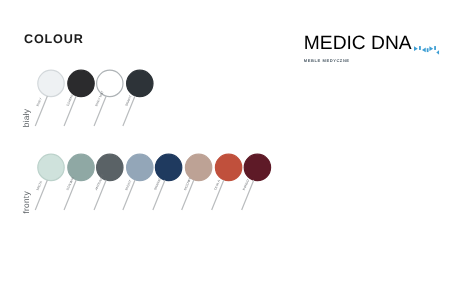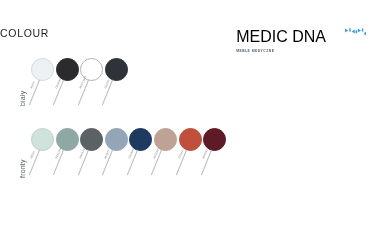--- a/index.html
+++ b/index.html
@@ -11,41 +11,41 @@
     height: 214px;
     background: #ffffff;
     font-family: "Liberation Sans", sans-serif;
     overflow: hidden;
     position: relative;
   }
 
   
   #slide-title {
     position: absolute;
-    left: 0;
+    left: 20px;
     top: 27px;
     font-size: 10.5px;
-    font-weight: normal;
+    font-weight: bold;
     letter-spacing: 0.7px;
     color: #1b1b1b;
     text-align: right;
   }
 
   #brand-logo {
     position: absolute;
     right: 10px;
     top: 28px;
     display: flex;
     flex-direction: column;
     align-items: flex-start;
   }
   .brand-row {
     display: flex;
-    align-items: flex-start;
-    gap: 19px;
+    align-items: flex-end;
+    gap: 2px;
   }
   #brand-tagline {
     font-size: 3.4px;
     font-weight: bold;
     letter-spacing: 0.45px;
     color: #52606b;
     margin-top: 2.6px;
     white-space: nowrap;
   }
   #dna-mark {

